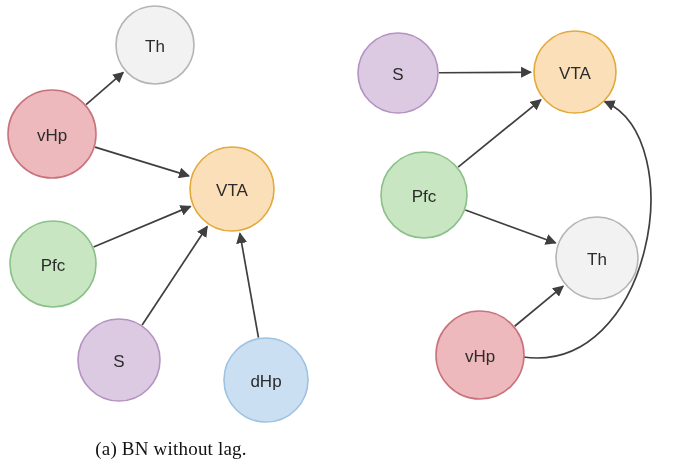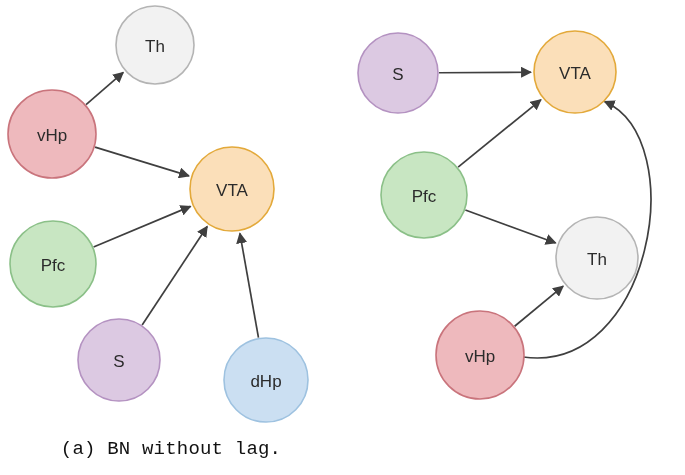--- a/index.html
+++ b/index.html
@@ -51,21 +51,21 @@
   .caption-row {
     position: absolute;
     left: 0;
     top: 432px;
     width: 685px;
     height: 43px;
   }
   .caption {
     position: absolute;
     top: 6px;
-    font-family: Liberation Mono, monospace;
+    font-family: Liberation Serif, serif;
     font-size: 19px;
     color: #111111;
     text-align: center;
     width: 342px;
     letter-spacing: 0.2px;
   }
   #caption-a { left: 0; }
   #caption-b { left: 343px; }
 </style>
 </head>

